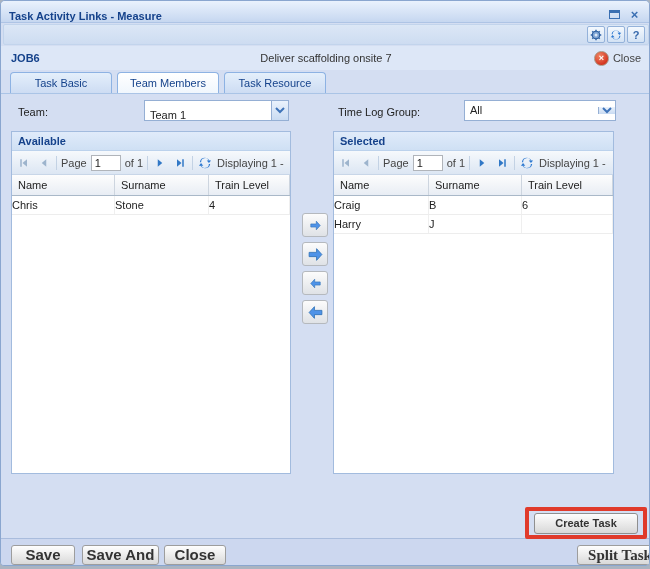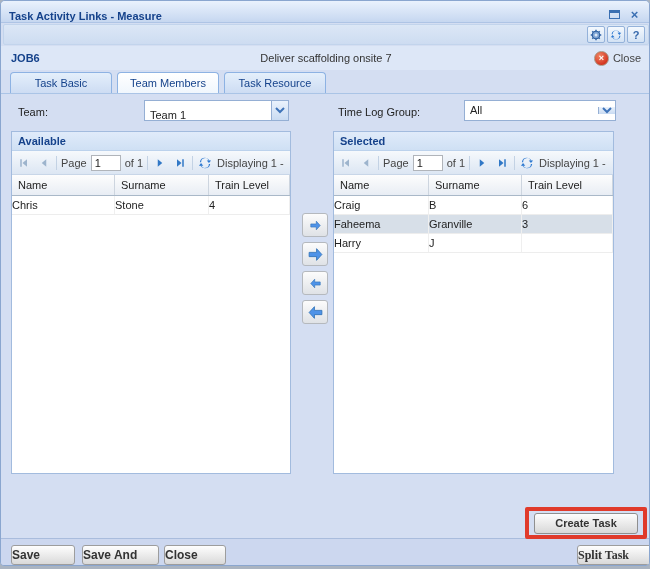--- a/index.html
+++ b/index.html
@@ -141,22 +141,22 @@
   }
   
   .footer {
     position:absolute; left:0; top:537px; width:650px; height:29px;
     background:#ccd7ef; border-top:1px solid #a9bcdd;
   }
   .btn {
     position:absolute; top:6px; height:20px;
     border:1px solid #9d9d9d; border-radius:3px;
     background:linear-gradient(#fefefe,#d9d9d9);
-    color:#333; font-weight:bold; font-size:12px; font-family:"Liberation Sans",sans-serif;
-    text-align:left; line-height:18px; cursor:pointer;
+    color:#333; font-weight:bold; font-size:15px; font-family:"Liberation Sans",sans-serif;
+    text-align:center; line-height:18px; cursor:pointer;
   }
   .btn-save { left:10px; width:64px; }
   .btn-sac  { left:81px; width:77px; }
   .btn-close{ left:163px; width:62px; }
   .btn-split{ left:576px; width:86px;font-family:Liberation Serif, serif; }
   .btn-create {
     position:absolute; left:533px; top:512px; width:104px; height:21px;
     border:1px solid #8f8f8f; border-radius:3px;
     background:linear-gradient(#fdfdfd,#d8d8d8);
     color:#333; font-weight:bold; text-align:center; line-height:19px; cursor:pointer;
@@ -337,25 +337,20 @@
       <span class="grid-headcell hcol-0">Name</span>
       <span class="grid-headcell hcol-1">Surname</span>
       <span class="grid-headcell hcol-2">Train Level</span>
     </div>
     <div class="grid-body">
         <div class="grid-row">
           <div class="grid-cell col-0">Craig</div>
           <div class="grid-cell col-1">B</div>
           <div class="grid-cell col-2">6</div>
         </div>
-        <div class="grid-row selected">
-          <div class="grid-cell col-0">Faheema</div>
-          <div class="grid-cell col-1">Granville</div>
-          <div class="grid-cell col-2">3</div>
-        </div>
         <div class="grid-row">
           <div class="grid-cell col-0">Harry</div>
           <div class="grid-cell col-1">J</div>
           <div class="grid-cell col-2"></div>
         </div>
       </div>
   </div>
 
   <div class="xferbtn" style="top:212px;">
     <svg width="13" height="11" viewBox="0 0 16 14">

